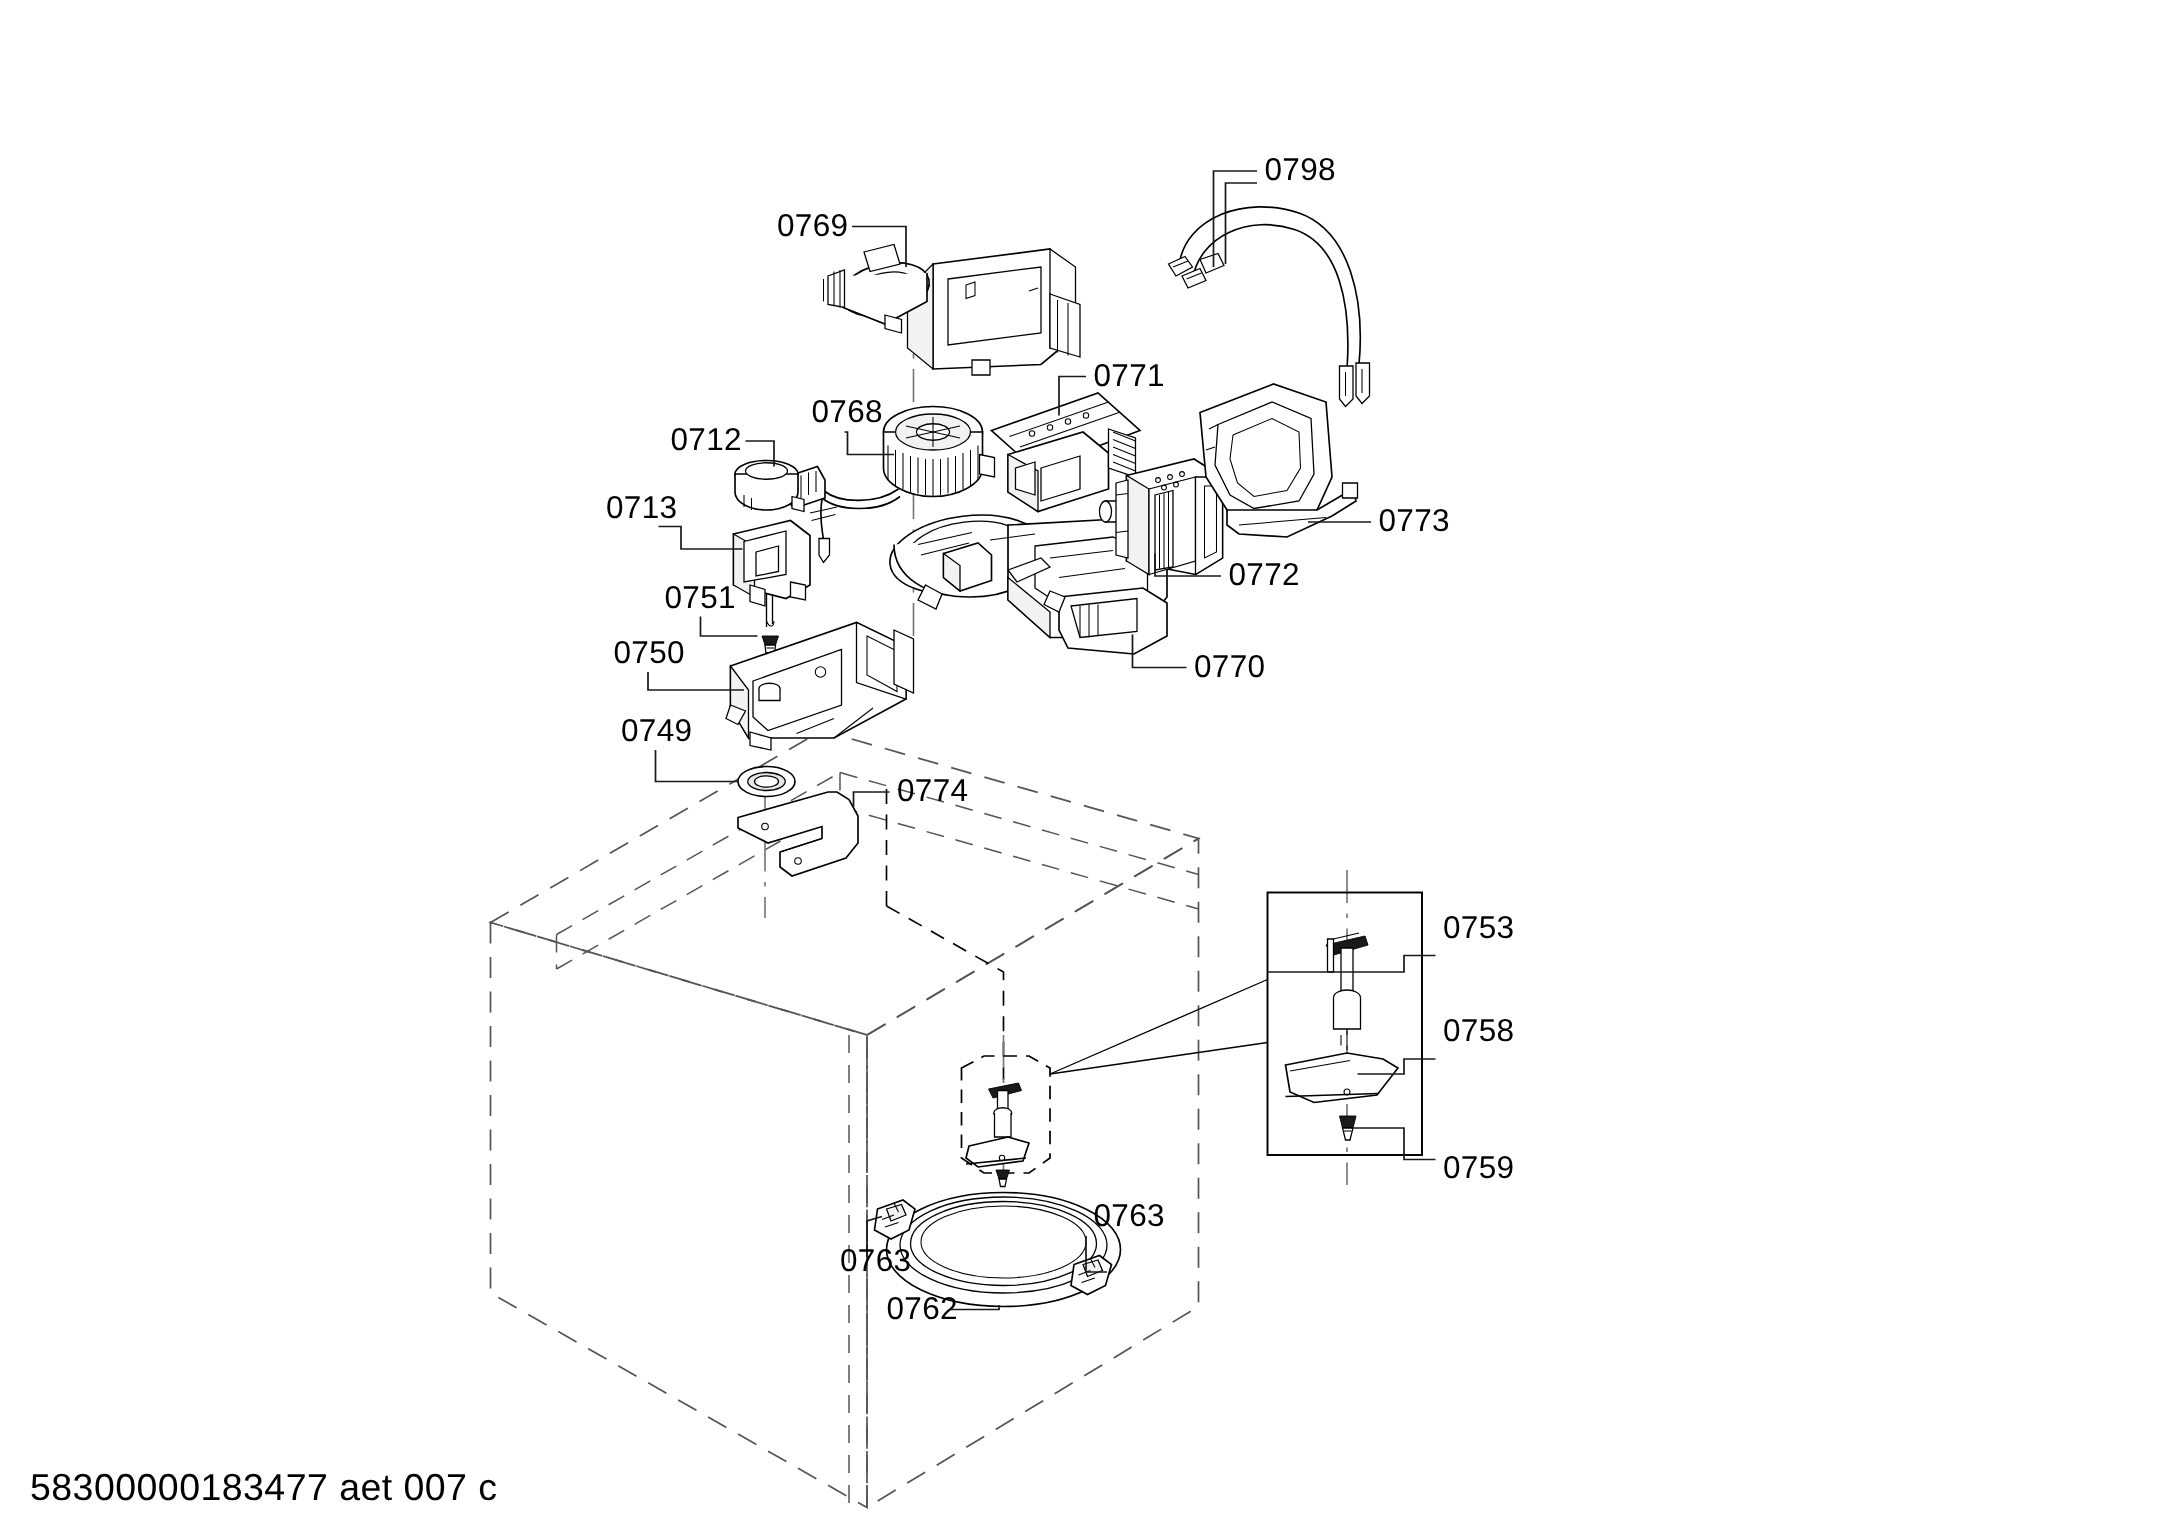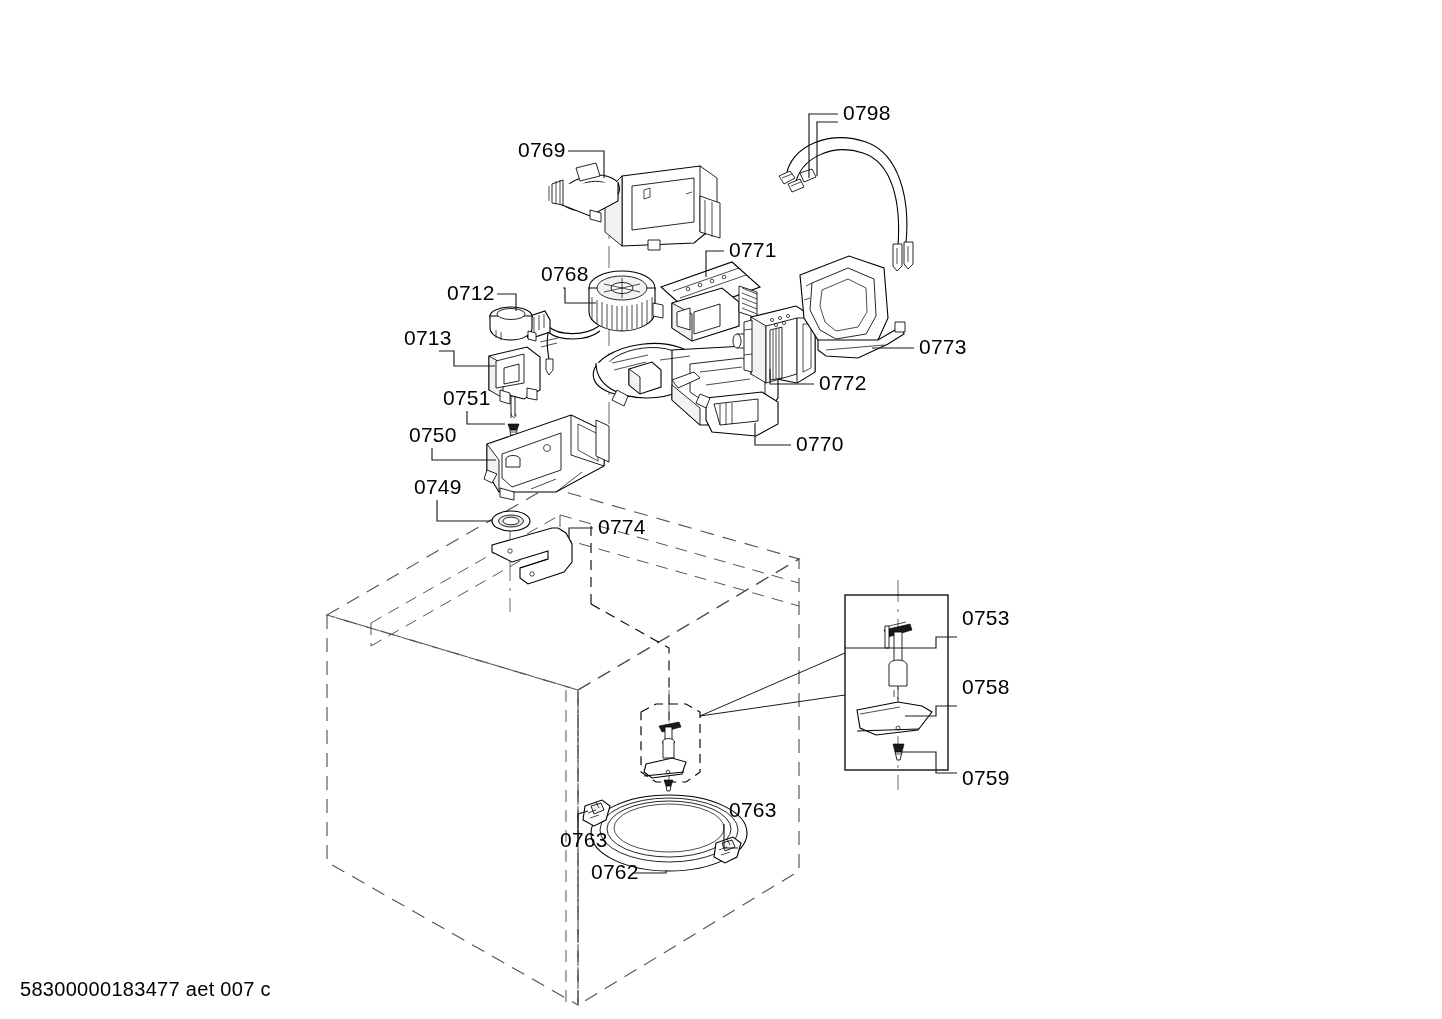--- a/index.html
+++ b/index.html
@@ -32,21 +32,21 @@
     font-family: "Liberation Sans", sans-serif;
     font-size: 21px;
     fill: #000000;
     letter-spacing: 0.2px;
   }
   .footer-text {
     position: absolute;
     left: 20px;
     top: 978px;
     font-family: "Liberation Sans", sans-serif;
-    font-size: 20px;
+    font-size: 25px;
     color: #000000;
     letter-spacing: 0.3px;
     white-space: nowrap;
   }
   .ln { stroke: #000; stroke-width: 1.1; fill: none; }
   .ln-thin { stroke: #000; stroke-width: 0.9; fill: none; }
   .ln-hair { stroke: #000; stroke-width: 0.7; fill: none; }
   .leader { stroke: #1a1a1a; stroke-width: 1.15; fill: none; }
   .part-fill { fill: #ffffff; stroke: #000; stroke-width: 1.1; }
   .part-fill-thin { fill: #ffffff; stroke: #000; stroke-width: 0.85; }

